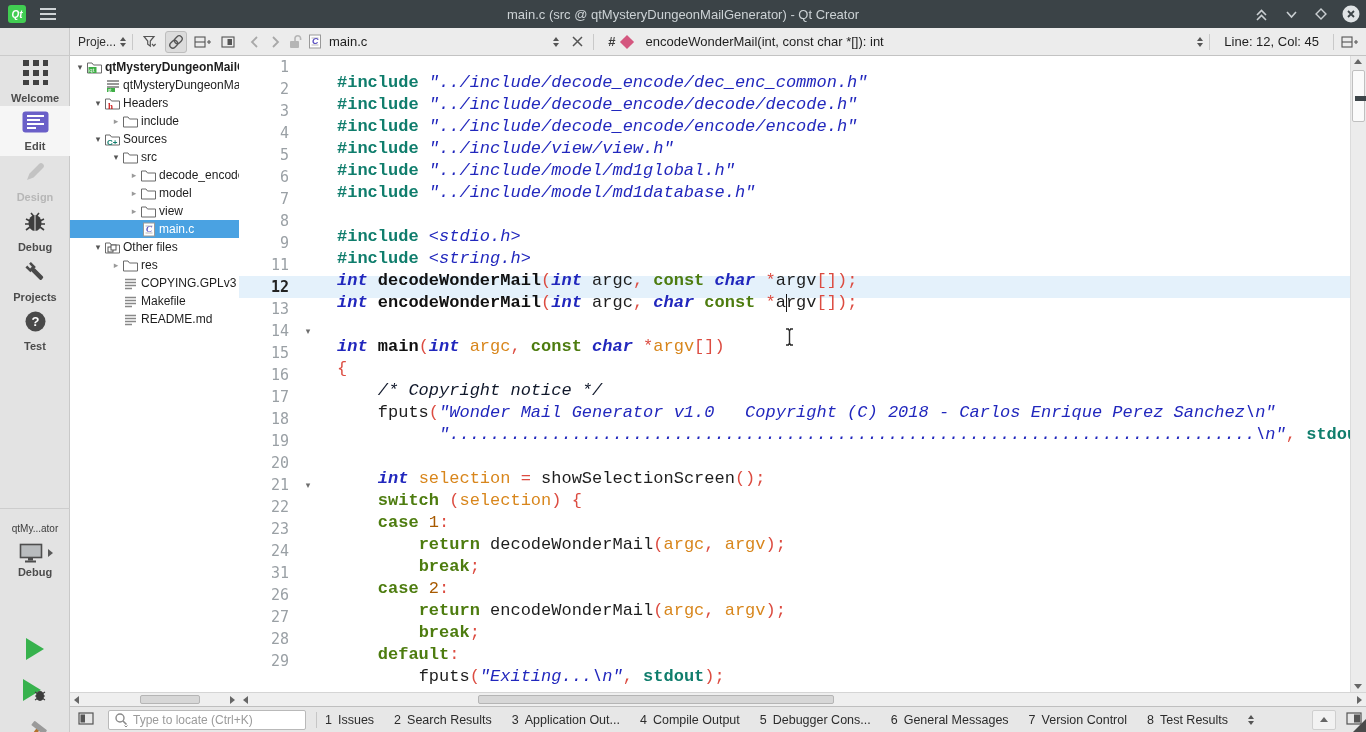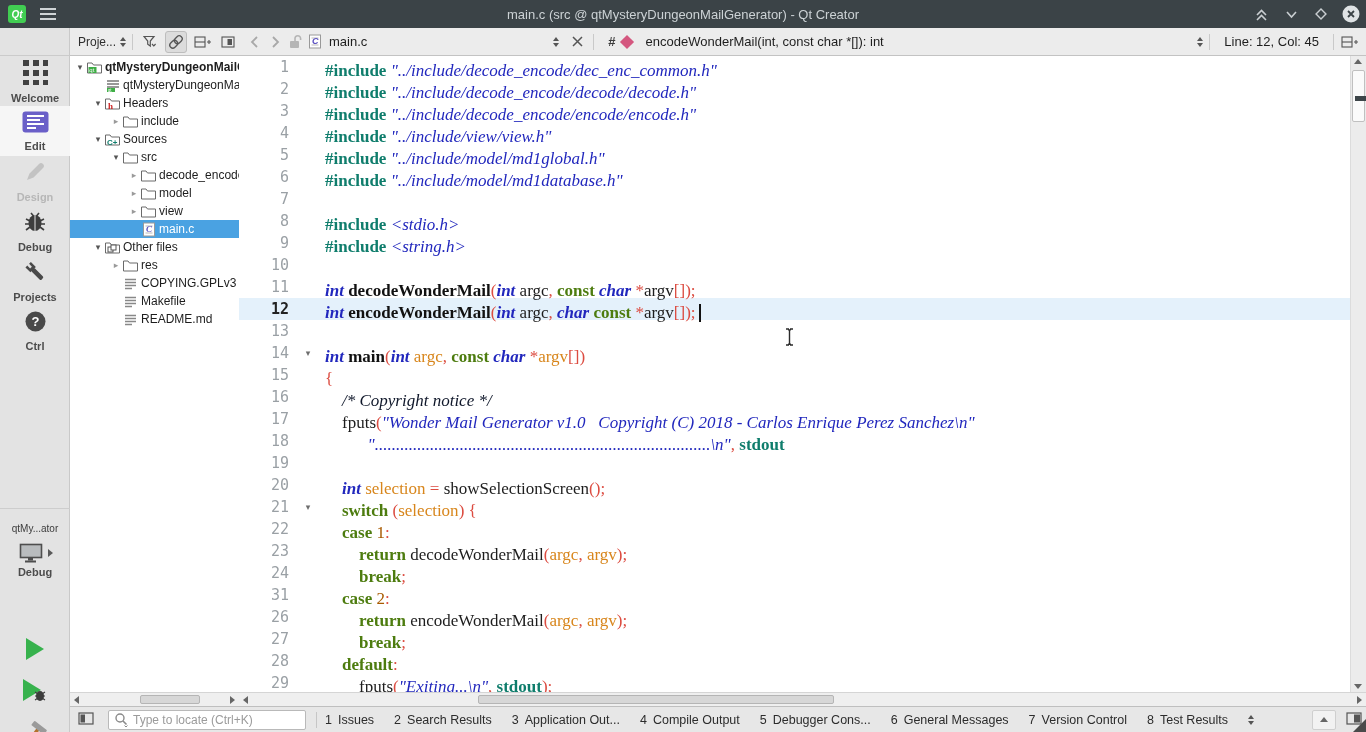--- a/index.html
+++ b/index.html
@@ -61,22 +61,22 @@
   .hash { color:#3c3c3c; font-weight:bold; margin:0 6px 0 8px; }
   .diamond { width:10px; height:10px; background:#d4577f; transform:rotate(45deg); margin-right:8px; }
   .linecol { margin:0 8px; }
   .code-wrap { position:absolute; left:0; top:28px; width:1111px; height:636px; overflow:hidden; background:#fff; }
   .code-row { height:22px; display:flex; align-items:stretch; }
   .code-row.cur { background:#e4f1fb; }
   .ln { flex:0 0 60px; text-align:right; padding-right:10px;
     font-family:"DejaVu Sans Mono", monospace; font-size:15px; line-height:22px; color:#9aa0a5; }
   .code-row.cur .ln { color:#222; font-weight:bold; }
   .fold { flex:0 0 18px; font-size:9px; color:#6e6e6e; line-height:22px; text-align:center; }
-  pre.codeline { margin:4px; padding-left:4px; position:relative; flex:1 1 auto;
-    font-family:Liberation Serif, serif; font-size:17px; line-height:22px; white-space:pre; }
+  pre.codeline { margin:16px; padding-left:4px; position:relative; flex:1 1 auto;
+    font-family:Liberation Mono, monospace; font-size:17px; line-height:22px; white-space:pre; }
   .tk-pp { color:#0f7d6c; font-weight:bold; }
   .tk-str { color:#2127bd; font-style:italic; }
   .tk-kw { color:#2127bd; font-weight:bold; font-style:italic; }
   .tk-kw2 { color:#4d7c0f; font-weight:bold; }
   .tk-fn { color:#111; font-weight:bold; }
   .tk-id { color:#1d1d1d; }
   .tk-pm { color:#d8861c; }
   .tk-pu { color:#dc4c41; }
   .tk-nu { color:#a85a00; }
   .tk-mc { color:#0f7d6c; font-weight:bold; }
@@ -207,21 +207,21 @@
               <path d="M8.5 9 V2 h2.6 v4 h2.5 V2 h2.6 v7 Z" fill="#4a4a4a"></path>
             </g>
           </svg></span>
         <span class="mlabel">Projects</span>
       </div>
       <div class="mode">
         <span><svg width="23" height="23">
             <circle cx="11.5" cy="11.5" r="10" fill="#4a4a4a"></circle>
             <text x="11.5" y="16" text-anchor="middle" font-size="13" font-weight="bold" fill="#fff" font-family="Liberation Sans, sans-serif">?</text>
           </svg></span>
-        <span class="mlabel">Ctrl</span>
+        <span class="mlabel">Test</span>
       </div>
     </div>
   <div class="kit-area">
     <div class="kit-name">qtMy...ator</div>
     <div class="kit-icon-row">
       <svg width="26" height="22">
           <rect x="2.5" y="2.5" width="21" height="13" fill="#b9bcbe" stroke="#4e4e4e" stroke-width="1.6"></rect>
           <rect x="10" y="16" width="5" height="2.5" fill="#4e4e4e"></rect>
           <rect x="7" y="18.5" width="11" height="2" fill="#4e4e4e"></rect>
         </svg>
@@ -530,25 +530,20 @@
       </div>
       <div class="code-row">
         <span class="ln">8</span>
         <span class="fold"></span>
         <pre class="codeline"><span class="tk-pp">#include</span><span class="tk-pl"> </span><span class="tk-str">&lt;stdio.h&gt;</span></pre>
       </div>
       <div class="code-row">
         <span class="ln">9</span>
         <span class="fold"></span>
         <pre class="codeline"><span class="tk-pp">#include</span><span class="tk-pl"> </span><span class="tk-str">&lt;string.h&gt;</span></pre>
-      </div>
-      <div class="code-row">
-        <span class="ln">10</span>
-        <span class="fold"></span>
-        <pre class="codeline"></pre>
       </div>
       <div class="code-row">
         <span class="ln">11</span>
         <span class="fold"></span>
         <pre class="codeline"><span class="tk-kw">int</span><span class="tk-pl"> </span><span class="tk-fn">decodeWonderMail</span><span class="tk-pu">(</span><span class="tk-kw">int</span><span class="tk-pl"> </span><span class="tk-id">argc</span><span class="tk-pu">,</span><span class="tk-pl"> </span><span class="tk-kw2">const</span><span class="tk-pl"> </span><span class="tk-kw">char</span><span class="tk-pl"> </span><span class="tk-pu">*</span><span class="tk-id">argv</span><span class="tk-pu">[]);</span></pre>
       </div>
       <div class="code-row cur">
         <span class="ln">12</span>
         <span class="fold"></span>
         <pre class="codeline"><span class="tk-kw">int</span><span class="tk-pl"> </span><span class="tk-fn">encodeWonderMail</span><span class="tk-pu">(</span><span class="tk-kw">int</span><span class="tk-pl"> </span><span class="tk-id">argc</span><span class="tk-pu">,</span><span class="tk-pl"> </span><span class="tk-kw">char</span><span class="tk-pl"> </span><span class="tk-kw2">const</span><span class="tk-pl"> </span><span class="tk-pu">*</span><span class="tk-id">argv</span><span class="tk-pu">[]);</span><span class="caret" style="left: calc(44ch + 4px);"></span></pre>

